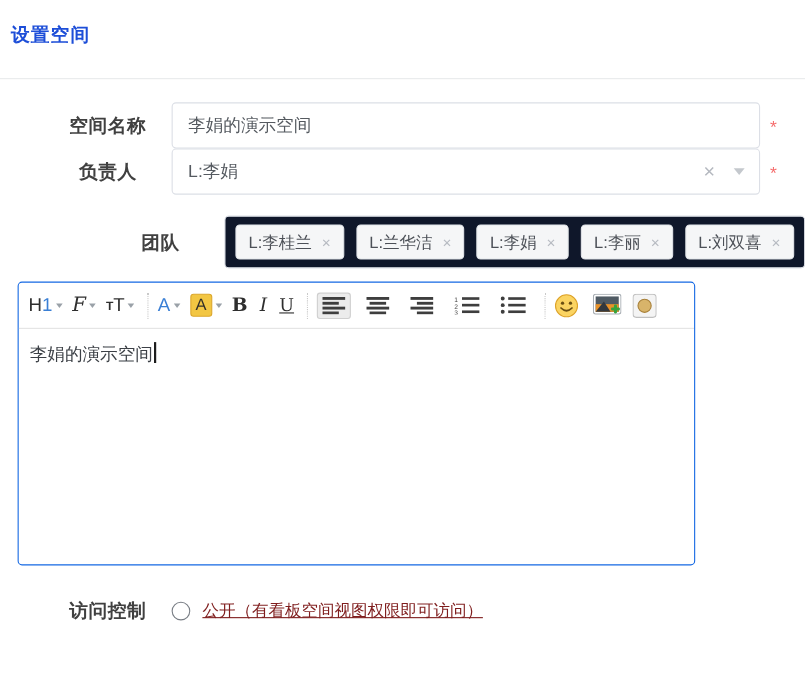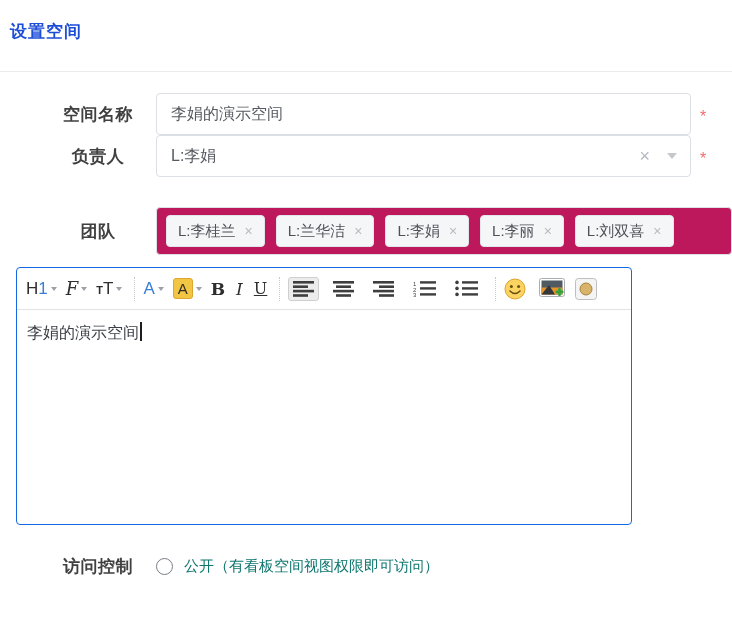--- a/index.html
+++ b/index.html
@@ -17,21 +17,21 @@
 
   .form-row { display:flex; align-items:center; }
   .row-label {
     width:84px; margin-left:56px; flex-shrink:0; text-align:center;
     font-size:17px; font-weight:bold; color:#404040; letter-spacing:0.5px;
   }
   .row-control { margin-left:16px; }
 
   .row-name   { margin-top:21px; }
   .row-owner  { }
-  .row-team   { margin-top:30px; }
+  .row-team   { margin-top:19px;padding-left:48px; }
   .row-desc   { margin-top:12px; }
   .row-access { margin-top:30px; }
 
   .text-input {
     width:535px; height:42px; border:1px solid #dcdfe6; border-radius:4px;
     padding:0 14px; font-size:16px; color:#555a60; background:#fff; outline:none;
     font-family:inherit;
   }
   .required-mark { color:#f56c6c; font-size:16px; margin-left:9px; line-height:1; padding-top:6px; }
 
@@ -43,21 +43,21 @@
   .select-value { flex:1; }
   .clear-x { color:#b4b8bf; font-size:18px; line-height:1; cursor:pointer; }
   .select-caret {
     width:0; height:0; margin-left:17px;
     border-left:5.5px solid transparent; border-right:5.5px solid transparent;
     border-top:6.5px solid #c4c8cd;
   }
 
   .tags-box {
     width:616px; height:48px; border:1px solid #dcdfe6; border-radius:4px;
-    background:#be185d; display:flex; align-items:center; padding:0 9px; gap:11px;
+    background:#0f172a; display:flex; align-items:center; padding:0 9px; gap:11px;
     overflow:hidden;
   }
   .tag {
     height:32px; background:#f5f6f7; border:1px solid #e2e5e9; border-radius:4px;
     display:flex; align-items:center; padding:0 11px; font-size:15px; color:#4c5057;
     white-space:nowrap;
   }
   .tag-x { color:#b7bbc2; font-size:14px; margin-left:9px; cursor:pointer; }
 
   
@@ -100,21 +100,21 @@
   .radio-group { display:flex; flex-direction:column; gap:12px; }
   .radio-line { display:flex; align-items:center; gap:11px; cursor:pointer; }
   .radio-circle {
     width:17px; height:17px; border:1.5px solid #797e85; border-radius:50%;
     position:relative; flex-shrink:0; background:#fff;
   }
   .radio-circle.checked::after {
     content:''; position:absolute; left:3px; top:3px; right:3px; bottom:3px;
     border-radius:50%; background:#53575c;
   }
-  .radio-text { font-size:15px; color:#0f766e; white-space:nowrap; }
+  .radio-text { font-size:15px; color:#7f1d1d; white-space:nowrap;text-decoration:underline; }
 </style>
 </head>
 <body>
 
 <h1 class="page-title">设置空间</h1>
 <div class="title-divider"></div>
 
 <div class="form-row row-name">
   <div class="row-label">空间名称</div>
   <input class="text-input row-control" value="李娟的演示空间" style="">

